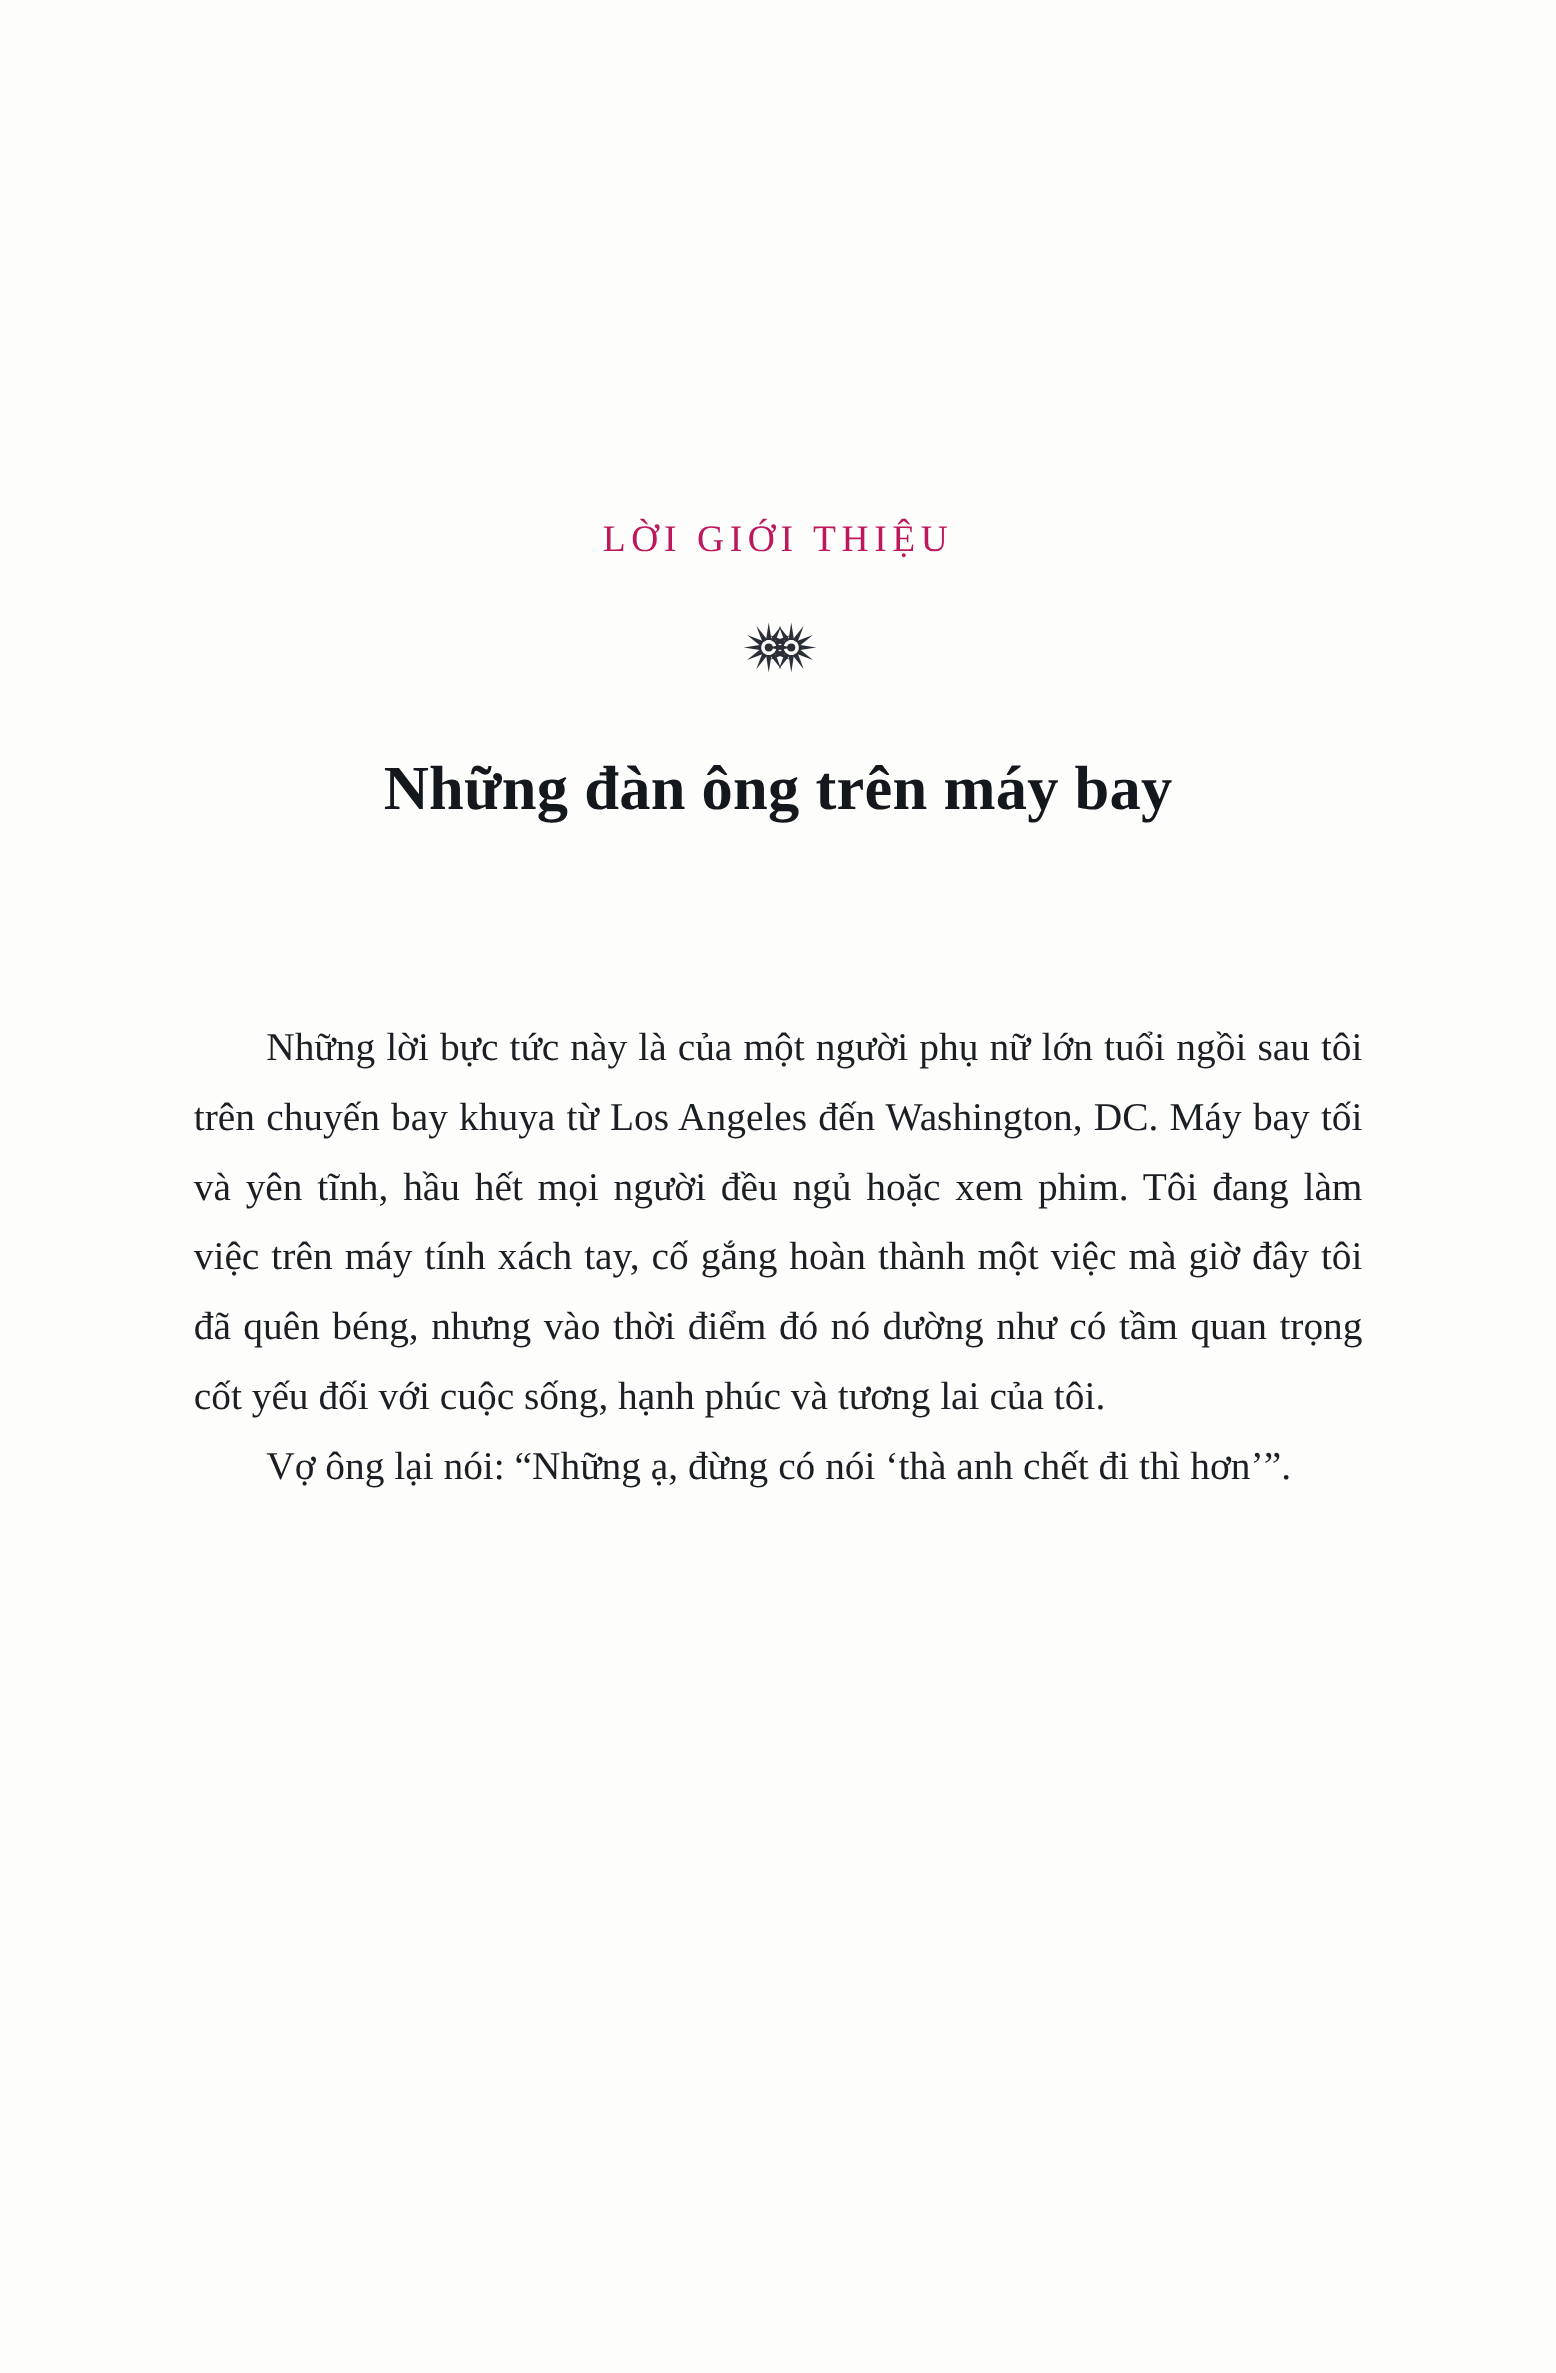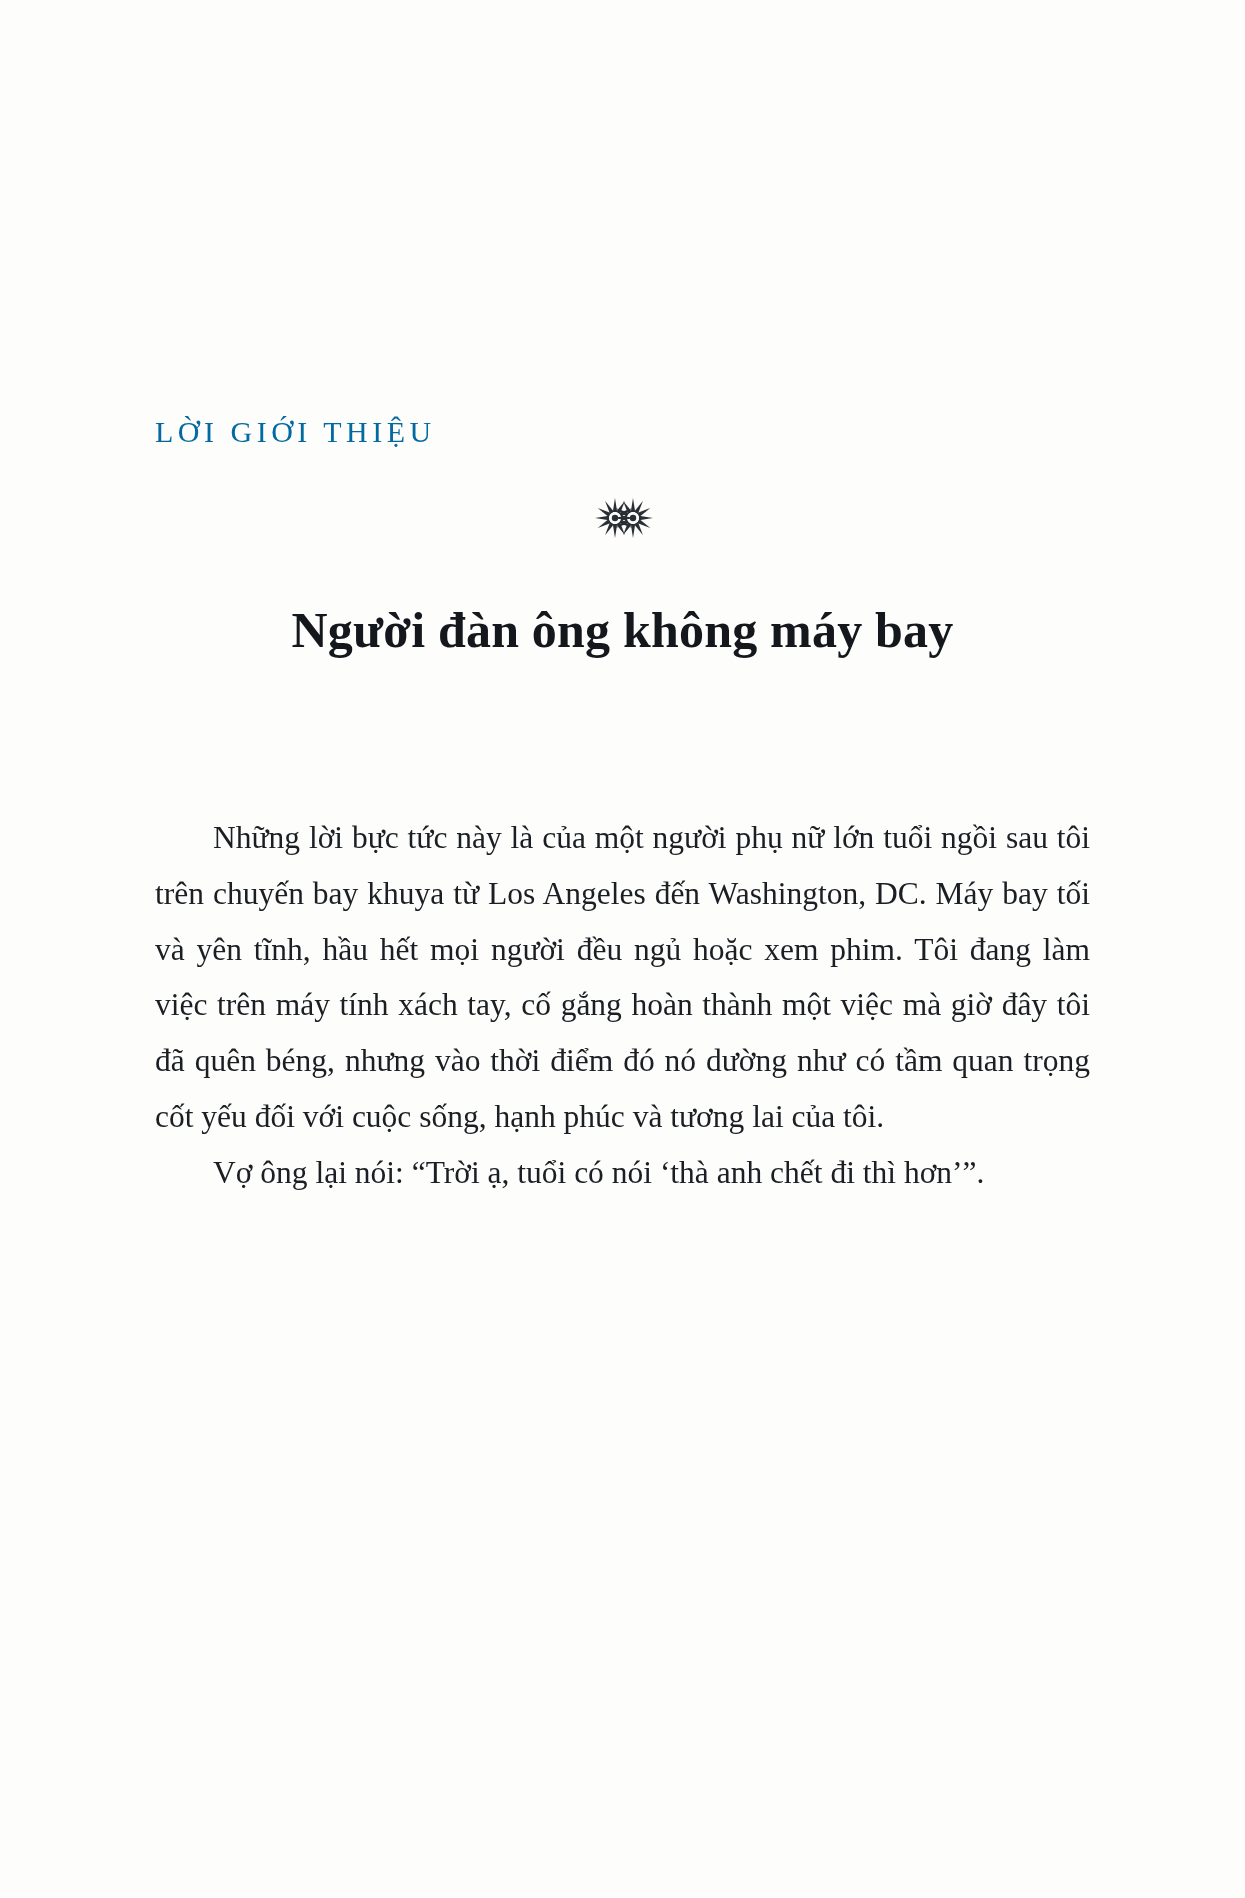--- a/index.html
+++ b/index.html
@@ -26,25 +26,25 @@
   .content {
     position: absolute;
     left: 155px;
     top: 0;
     width: 935px;
     height: 1898px;
   }
 
   .section-label {
     margin-top: 415px;
-    text-align: left;
+    text-align: center;
     font-family: "Liberation Serif", "DejaVu Serif", serif;
     font-size: 30px;
     letter-spacing: 4.5px;
-    color: #0369a1;
+    color: #be185d;
     text-transform: uppercase;
     font-weight: 400;
   }
 
   .ornament-wrap {
     margin-top: 38px;
     text-align: center;
     height: 70px;
   }
 
@@ -129,22 +129,22 @@
               <path d="M0,-20 L2.2,-6 L-2.2,-6 Z" transform="rotate(300)"></path>
               <path d="M0,-20 L2.2,-6 L-2.2,-6 Z" transform="rotate(330)"></path>
               <circle cx="0" cy="0" r="3.2"></circle>
             </g>
           </g>
         </svg>
       </span>
     </div>
 
     <h1 class="chapter-title">
-      <span class="line">Người đàn ông không máy bay</span>
+      <span class="line">Những đàn ông trên máy bay</span>
     </h1>
 
     <div class="body-text">
       <p>Những lời bực tức này là của một người phụ nữ lớn tuổi ngồi sau tôi trên chuyến bay khuya từ Los Angeles đến Washington, DC. Máy bay tối và yên tĩnh, hầu hết mọi người đều ngủ hoặc xem phim. Tôi đang làm việc trên máy tính xách tay, cố gắng hoàn thành một việc mà giờ đây tôi đã quên béng, nhưng vào thời điểm đó nó dường như có tầm quan trọng cốt yếu đối với cuộc sống, hạnh phúc và tương lai của tôi.</p>
-      <p>Vợ ông lại nói: “Trời ạ, tuổi có nói ‘thà anh chết đi thì hơn’”.</p>
+      <p>Vợ ông lại nói: “Những ạ, đừng có nói ‘thà anh chết đi thì hơn’”.</p>
     </div>
 
   </div>
 </div>
 
 </body></html>

